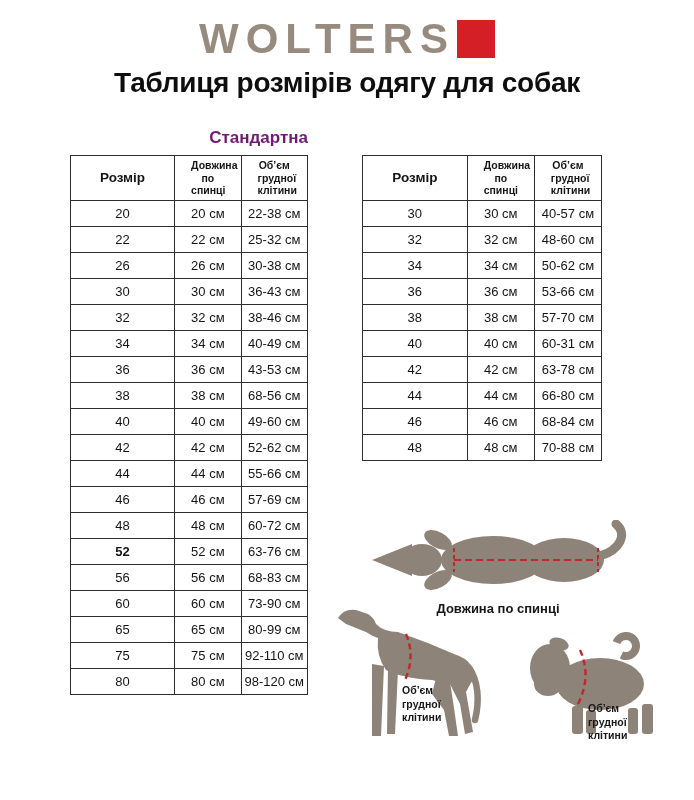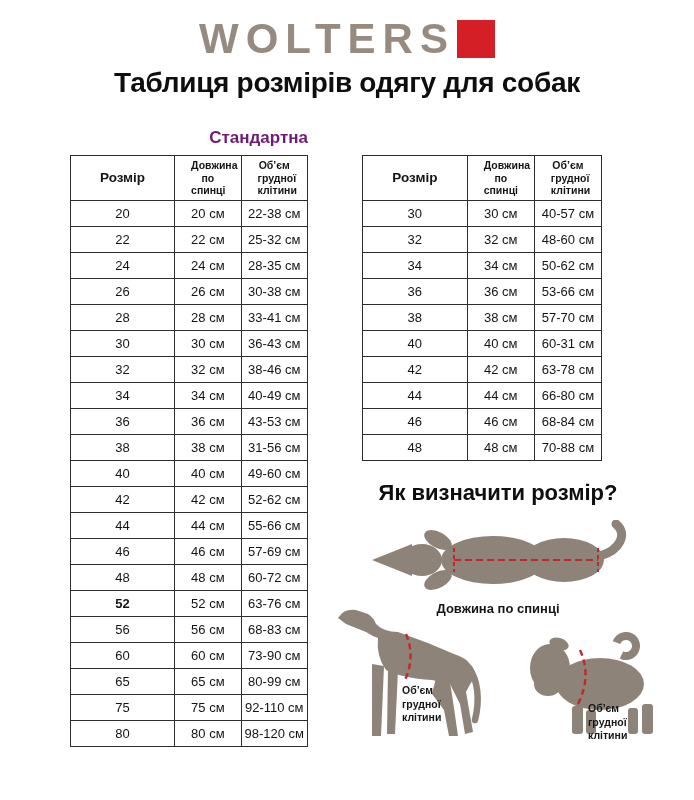--- a/index.html
+++ b/index.html
@@ -64,35 +64,25 @@
           <td>20</td>
           <td>20 см</td>
           <td>22-38 см</td>
         </tr>
         <tr>
           <td>22</td>
           <td>22 см</td>
           <td>25-32 см</td>
         </tr>
         <tr>
-          <td>24</td>
-          <td>24 см</td>
-          <td>28-35 см</td>
-        </tr>
-        <tr>
           <td>26</td>
           <td>26 см</td>
           <td>30-38 см</td>
         </tr>
         <tr>
-          <td>28</td>
-          <td>28 см</td>
-          <td>33-41 см</td>
-        </tr>
-        <tr>
           <td>30</td>
           <td>30 см</td>
           <td>36-43 см</td>
         </tr>
         <tr>
           <td>32</td>
           <td>32 см</td>
           <td>38-46 см</td>
         </tr>
         <tr>
@@ -101,21 +91,21 @@
           <td>40-49 см</td>
         </tr>
         <tr>
           <td>36</td>
           <td>36 см</td>
           <td>43-53 см</td>
         </tr>
         <tr>
           <td>38</td>
           <td>38 см</td>
-          <td>31-56 см</td>
+          <td>68-56 см</td>
         </tr>
         <tr>
           <td>40</td>
           <td>40 см</td>
           <td>49-60 см</td>
         </tr>
         <tr>
           <td>42</td>
           <td>42 см</td>
           <td>52-62 см</td>
@@ -222,21 +212,20 @@
           <td>68-84 см</td>
         </tr>
         <tr>
           <td>48</td>
           <td>48 см</td>
           <td>70-88 см</td>
         </tr>
       </tbody>
     </table>
 
-  <div class="how-title">Як визначити розмір?</div>
 
   <svg class="dog-svg" id="dog-top" width="280" height="80" viewBox="0 0 280 80">
     <g fill="#8e8379">
       <polygon points="4,40 44,24 44,56"></polygon>
       <ellipse cx="54" cy="40" rx="20" ry="16"></ellipse>
       <ellipse cx="70" cy="20" rx="15" ry="8" transform="rotate(28 70 20)"></ellipse>
       <ellipse cx="70" cy="60" rx="15" ry="8" transform="rotate(-28 70 60)"></ellipse>
       <ellipse cx="125" cy="40" rx="52" ry="24"></ellipse>
       <ellipse cx="196" cy="40" rx="40" ry="22"></ellipse>
     </g>

